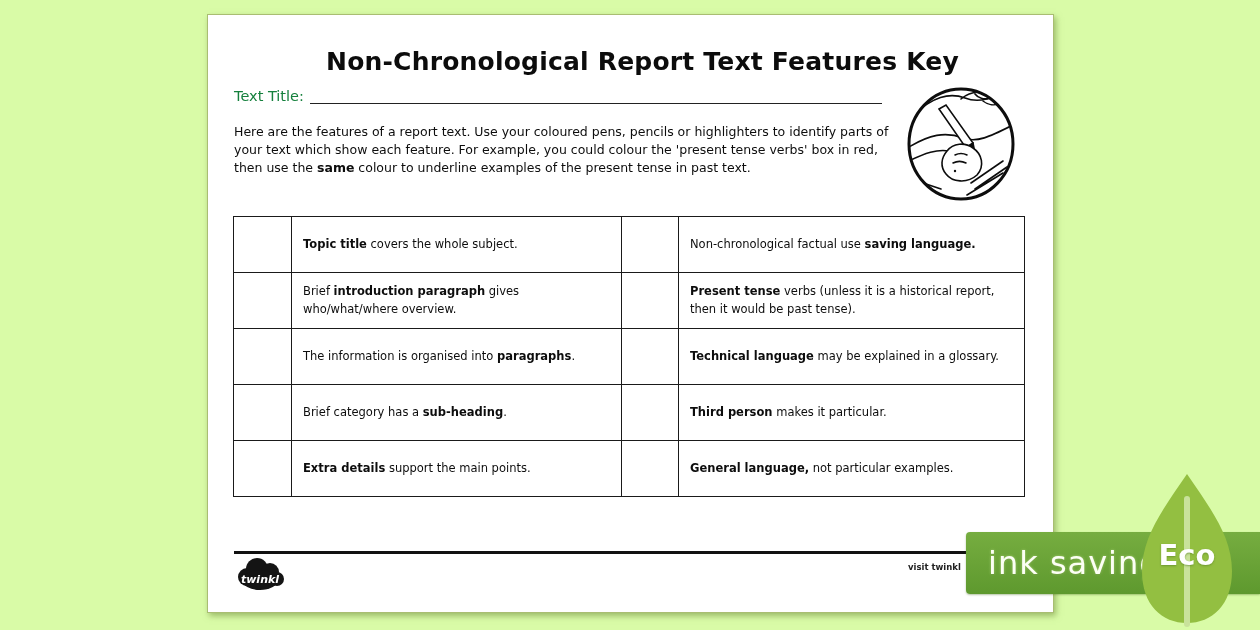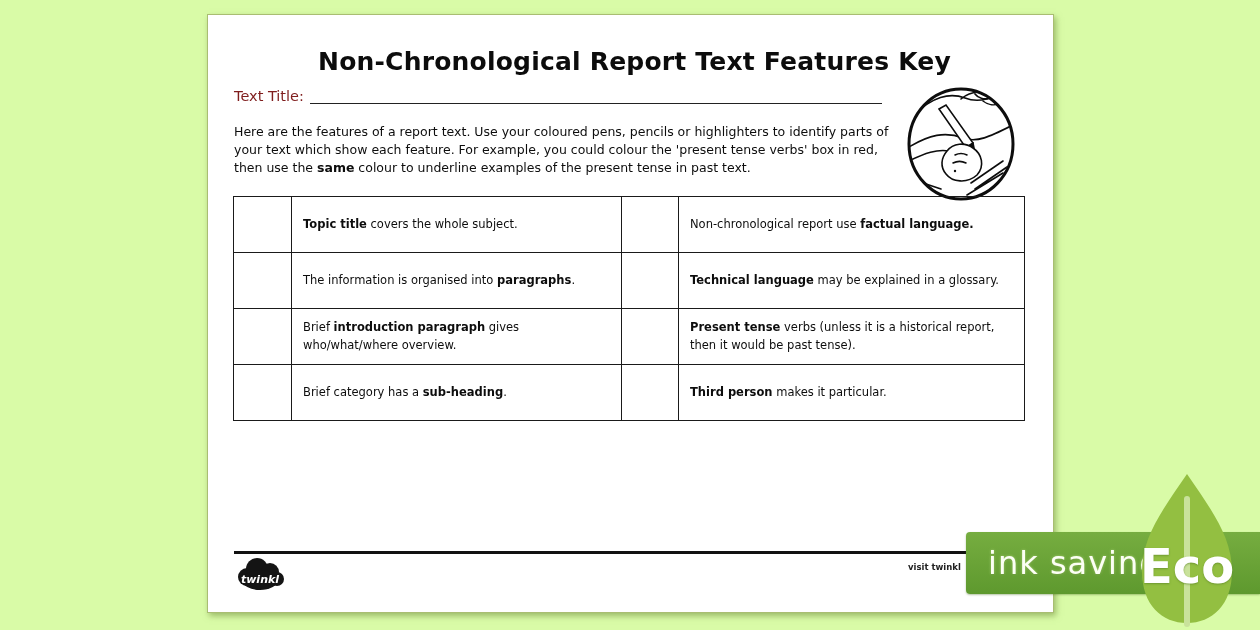--- a/index.html
+++ b/index.html
@@ -11,39 +11,39 @@
     color:#111;
   }
   .page {
     position:absolute; left:207px; top:14px; width:847px; height:599px;
     background:#ffffff;
     border:1px solid #a9bd72;
     box-shadow: 2px 3px 6px rgba(105,135,55,0.55);
     z-index:1;
   }
   .title {
-    position:absolute; left:4px; top:32px; width:100%;
+    position:absolute; left:12px; top:32px; width:100%;
     text-align:center; font-size:25px; font-weight:bold; color:#0c0c0c;
     letter-spacing:0.2px;
   }
   .text-title-row {
     position:absolute; left:26px; top:72px; width:648px;
     display:flex; align-items:flex-end;
   }
-  .text-title-label { font-size:14.5px; color:#7f1d1d; white-space:nowrap; padding-right:6px; }
+  .text-title-label { font-size:14.5px; color:#15803d; white-space:nowrap; padding-right:6px; }
   .text-title-line { flex:1; border-bottom:1.5px solid #222; height:17px; }
   .intro {
     position:absolute; left:26px; top:108px; width:672px;
     font-size:12.5px; line-height:1.42; color:#0d0d0d;
   }
   .illustration {
     position:absolute; left:697px; top:70px; width:112px; height:118px;
   }
   table.features {
-    position:absolute; left:25px; top:181px;
+    position:absolute; left:25px; top:201px;
     border-collapse:collapse; table-layout:fixed; width:791px;
   }
   table.features td {
     border:1.5px solid #1a1a1a; height:56px; vertical-align:middle;
     font-size:11.5px; line-height:1.5; color:#0d0d0d;
   }
   td.keycell { width:58px; }
   td.keycell2 { width:57px; }
   td.textcell-l { width:330px; padding:0 8px 0 11px; }
   td.textcell-r { width:346px; padding:0 8px 0 11px; }
@@ -63,21 +63,21 @@
     box-shadow:0 1px 2px rgba(70,110,30,0.4);
     display:flex; align-items:center;
   }
   .ink-saving {
     padding-left:22px; font-size:32px; color:#fcfff4; letter-spacing:1px;
     text-shadow:0 0 3px rgba(170,210,120,0.9), 0 1px 1px rgba(80,120,40,0.5);
   }
   .leaf-wrap { position:absolute; left:1122px; top:468px; width:130px; height:161px; z-index:6; }
   .eco-label {
     position:absolute; left:1122px; top:538px; width:130px; z-index:7;
-    text-align:center; font-size:48px; font-weight:bold; color:#ffffff;
+    text-align:center; font-size:29px; font-weight:bold; color:#ffffff;
     text-shadow:0 1px 2px rgba(90,130,40,0.65);
   }
 </style>
 </head>
 <body>
 
 <div class="page">
 
   <div class="title">Non-Chronological Report Text Features Key</div>
 
@@ -113,39 +113,45 @@
       <path d="M66,98 L98,76 M70,104 L102,82 M62,110 L98,88 M74,112 L104,94 M12,96 L36,104 M10,104 L32,112"></path>
     </g>
   </svg>
 
   <table class="features">
     <tbody>
         <tr>
           <td class="keycell"></td>
           <td class="textcell-l"><span class="seg-b">Topic title</span><span> covers the whole subject.</span></td>
           <td class="keycell2"></td>
-          <td class="textcell-r"><span>Non-chronological report use </span><span class="seg-b">factual language.</span></td>
+          <td class="textcell-r"><span>Non-chronological factual use </span><span class="seg-b">saving language.</span></td>
+        </tr>
+        <tr>
+          <td class="keycell"></td>
+          <td class="textcell-l"><span>Brief </span><span class="seg-b">introduction paragraph</span><span> gives who/what/where overview.</span></td>
+          <td class="keycell2"></td>
+          <td class="textcell-r"><span class="seg-b">Present tense</span><span> verbs (unless it is a historical report, then it would be past tense).</span></td>
         </tr>
         <tr>
           <td class="keycell"></td>
           <td class="textcell-l"><span>The information is organised into </span><span class="seg-b">paragraphs</span><span>.</span></td>
           <td class="keycell2"></td>
           <td class="textcell-r"><span class="seg-b">Technical language</span><span> may be explained in a glossary.</span></td>
         </tr>
         <tr>
           <td class="keycell"></td>
-          <td class="textcell-l"><span>Brief </span><span class="seg-b">introduction paragraph</span><span> gives who/what/where overview.</span></td>
+          <td class="textcell-l"><span>Brief category has a </span><span class="seg-b">sub-heading</span><span>.</span></td>
           <td class="keycell2"></td>
-          <td class="textcell-r"><span class="seg-b">Present tense</span><span> verbs (unless it is a historical report, then it would be past tense).</span></td>
+          <td class="textcell-r"><span class="seg-b">Third person</span><span> makes it particular.</span></td>
         </tr>
         <tr>
           <td class="keycell"></td>
-          <td class="textcell-l"><span>Brief category has a </span><span class="seg-b">sub-heading</span><span>.</span></td>
+          <td class="textcell-l"><span class="seg-b">Extra details</span><span> support the main points.</span></td>
           <td class="keycell2"></td>
-          <td class="textcell-r"><span class="seg-b">Third person</span><span> makes it particular.</span></td>
+          <td class="textcell-r"><span class="seg-b">General language,</span><span> not particular examples.</span></td>
         </tr>
       </tbody>
   </table>
 
   <div class="divider"></div>
 
   <svg class="logo" viewBox="0 0 54 38">
     <g fill="#141414">
       <circle cx="13" cy="20" r="9"></circle>
       <circle cx="23" cy="12" r="11"></circle>

